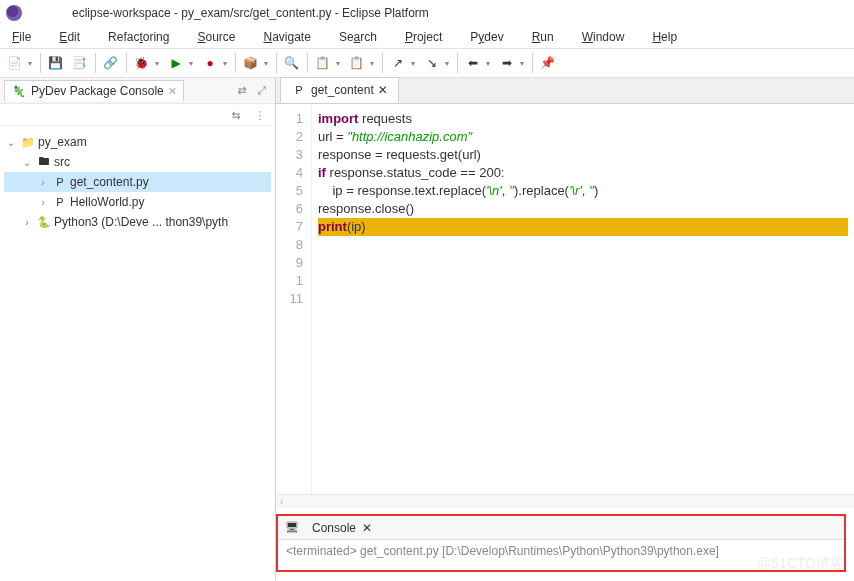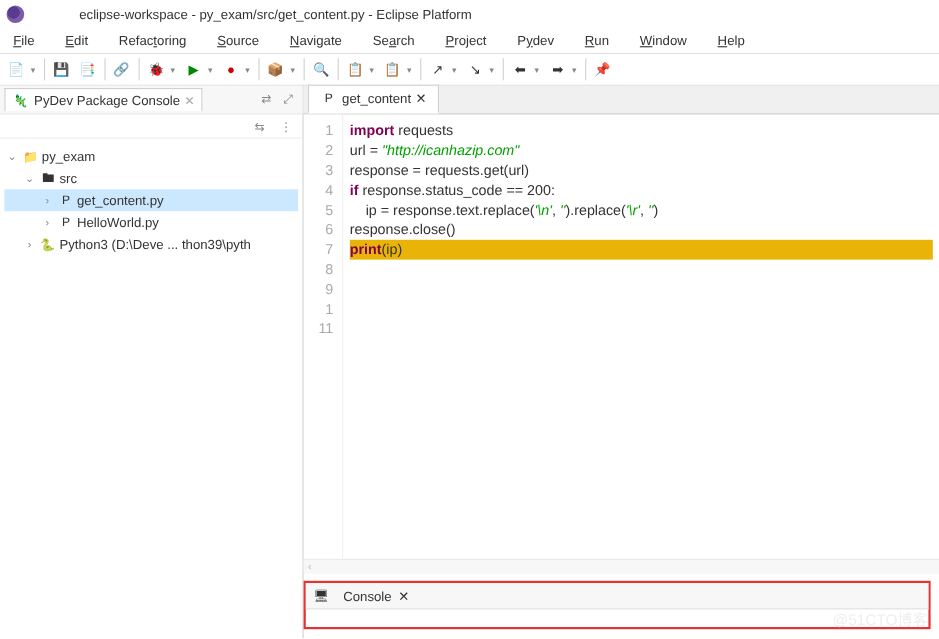--- a/index.html
+++ b/index.html
@@ -176,18 +176,19 @@
     </div>
     <div class="bottom-scroll">‹</div>
 
     <div class="console-wrap">
       <div class="console-tab-row">
         <span class="icn">🖥</span>
         <span style="margin-left:12px">Console</span>
         <span class="x" style="margin-left:6px">✕</span>
       </div>
       <div class="console-body">
+        <div style="color:#888">&lt;terminated&gt; get_content.py [D:\Develop\Runtimes\Python\Python39\python.exe]</div>
       </div>
     </div>
   </div>
 </div>
 
 <div class="watermark">@51CTO博客</div>
 
 </body></html>

